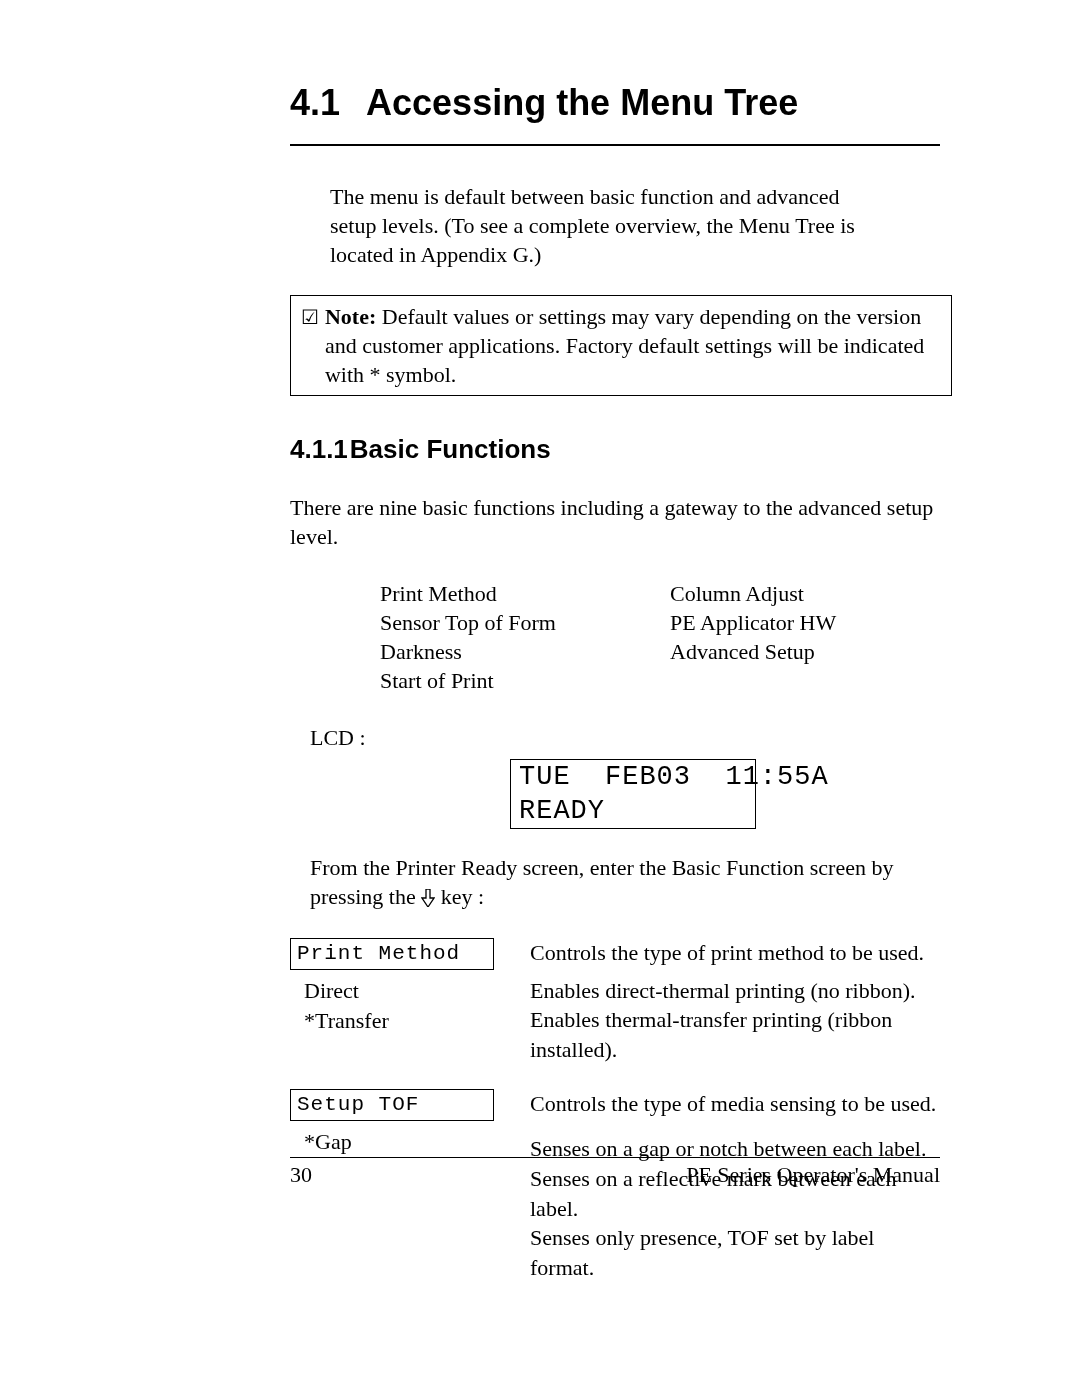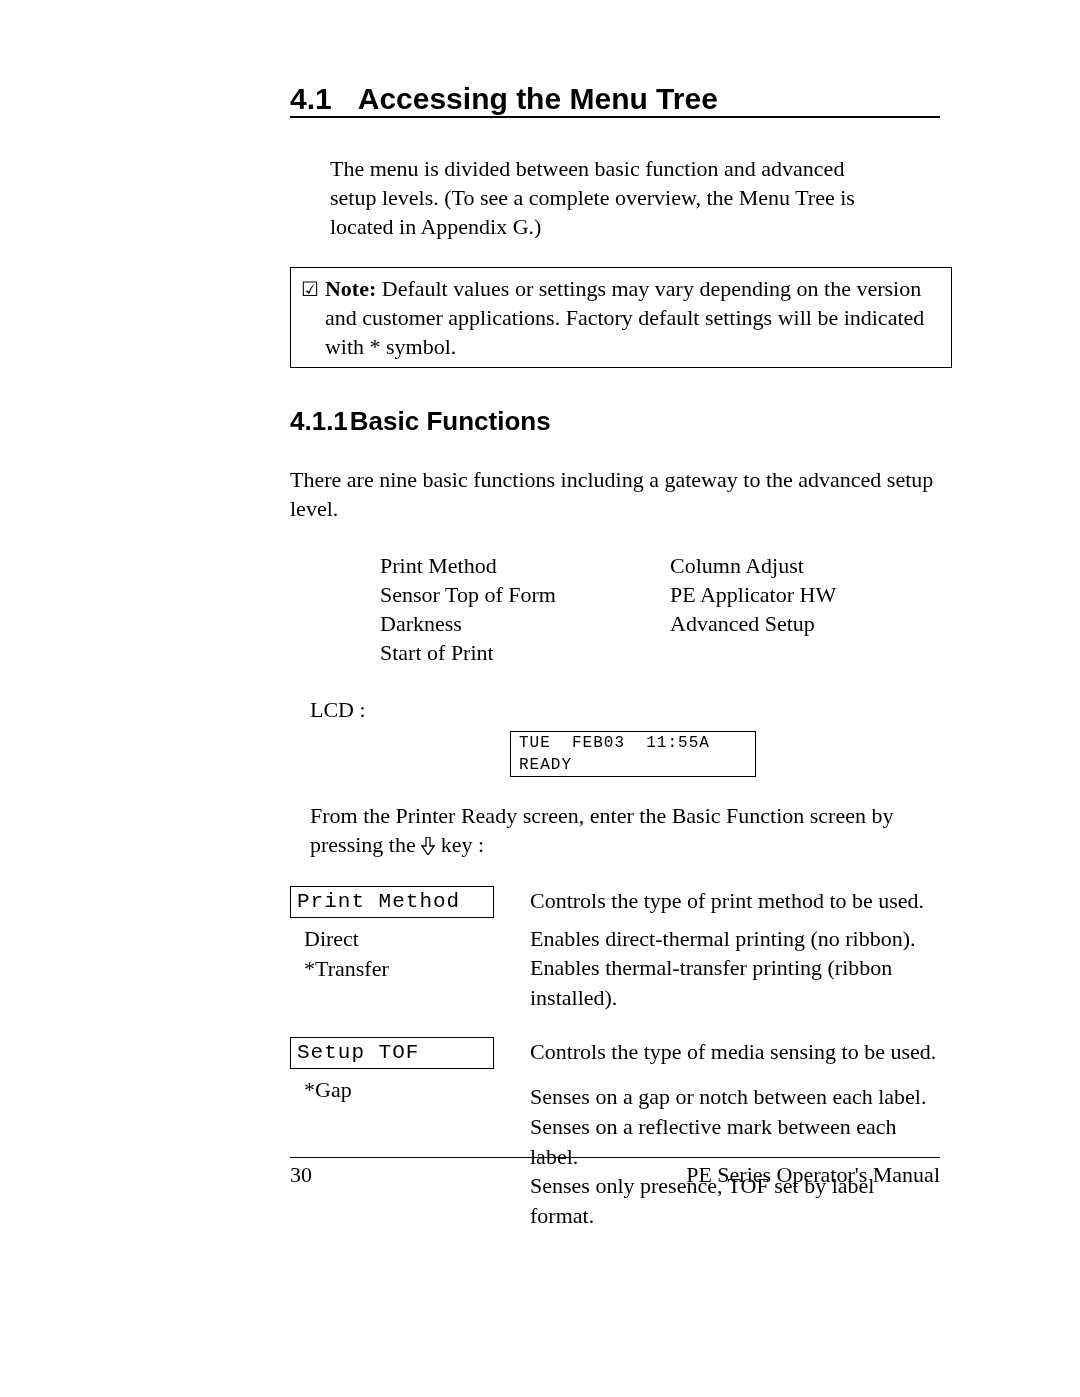--- a/index.html
+++ b/index.html
@@ -18,23 +18,23 @@
     box-sizing: border-box;
     padding: 82px 0 0 0;
   }
   .content-col {
     margin-left: 290px;
     width: 650px;
   }
   .section-header {
     font-family: Arial, Helvetica, sans-serif;
     font-weight: bold;
-    font-size: 30px;
+    font-size: 36px;
     border-bottom: 2.5px solid #000;
-    padding-bottom: 0;
+    padding-bottom: 20px;
     margin-bottom: 36px;
     width: 650px;
   }
   .section-number { display: inline-block; margin-right: 26px; }
   .body-text {
     font-size: 22px;
     line-height: 1.32;
     margin-left: 40px;
     width: 560px;
     margin-bottom: 26px;
@@ -80,21 +80,21 @@
   .fn-col1 { width: 290px; }
   .fn-col2 { width: 260px; }
   .lcd-label {
     font-size: 22px;
     margin-left: 20px;
     margin-bottom: 8px;
   }
   .lcd-box {
     border: 1.5px solid #000;
     font-family: "Courier New", Courier, monospace;
-    font-size: 16px;
+    font-size: 27px;
     width: 244px;
     margin-left: 220px;
     margin-bottom: 24px;
   }
   .lcd-box .row { padding: 2px 8px; letter-spacing: 1px; white-space: pre; }
   .from-text {
     font-size: 22px;
     line-height: 1.32;
     margin-left: 20px;
     width: 600px;
@@ -142,21 +142,21 @@
 </head>
 <body>
 
 <div class="page">
   <div class="content-col">
 
     <div class="section-header">
       <span class="section-number">4.1</span><span>Accessing the Menu Tree</span>
     </div>
 
-    <div class="body-text">The menu is divided between basic function and advanced setup levels.  (To see a complete overview, the Menu Tree is located in Appendix G.)</div>
+    <div class="body-text">The menu is default between basic function and advanced setup levels.  (To see a complete overview, the Menu Tree is located in Appendix G.)</div>
 
     <div class="note-box">
       <span class="note-icon">☑</span>
       <span class="note-body">
         <span class="note-label">Note:</span>
         <span>Default values or settings may vary depending on the version and customer applications.  Factory default settings will be indicated with * symbol.</span>
       </span>
     </div>
 
     <div class="subhead">

